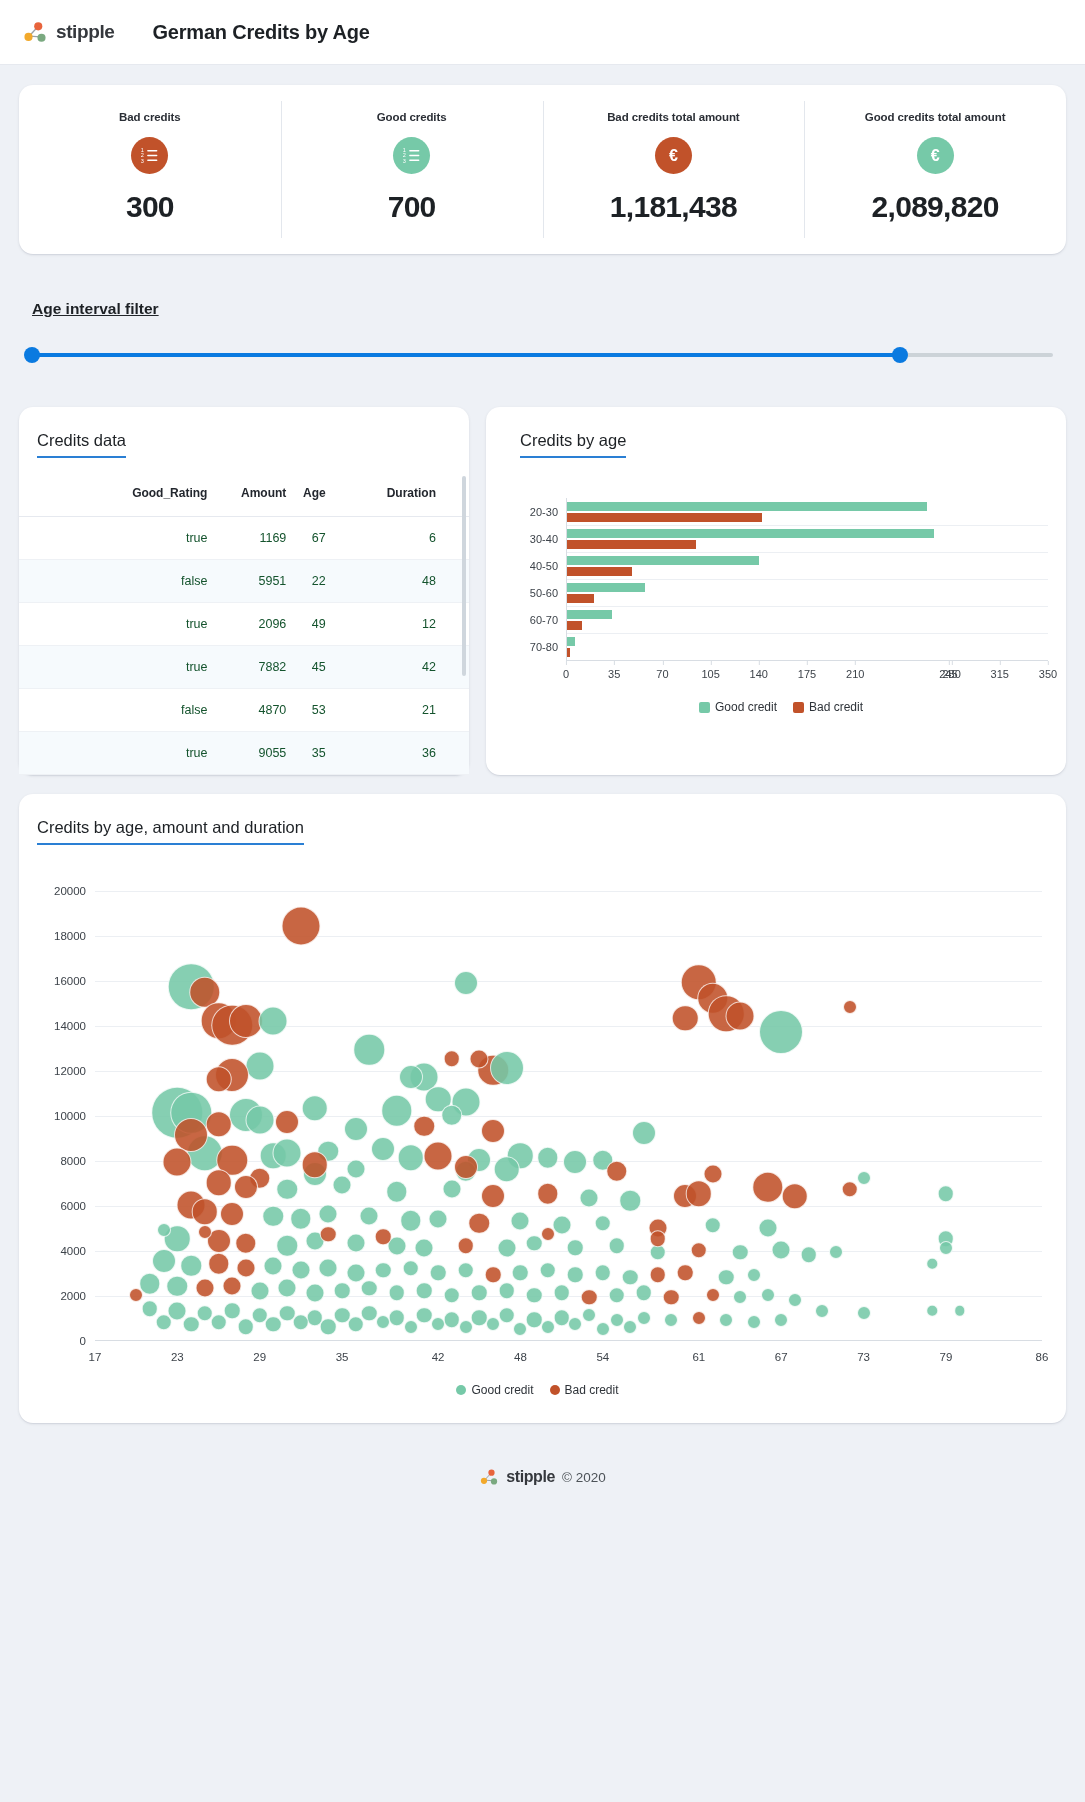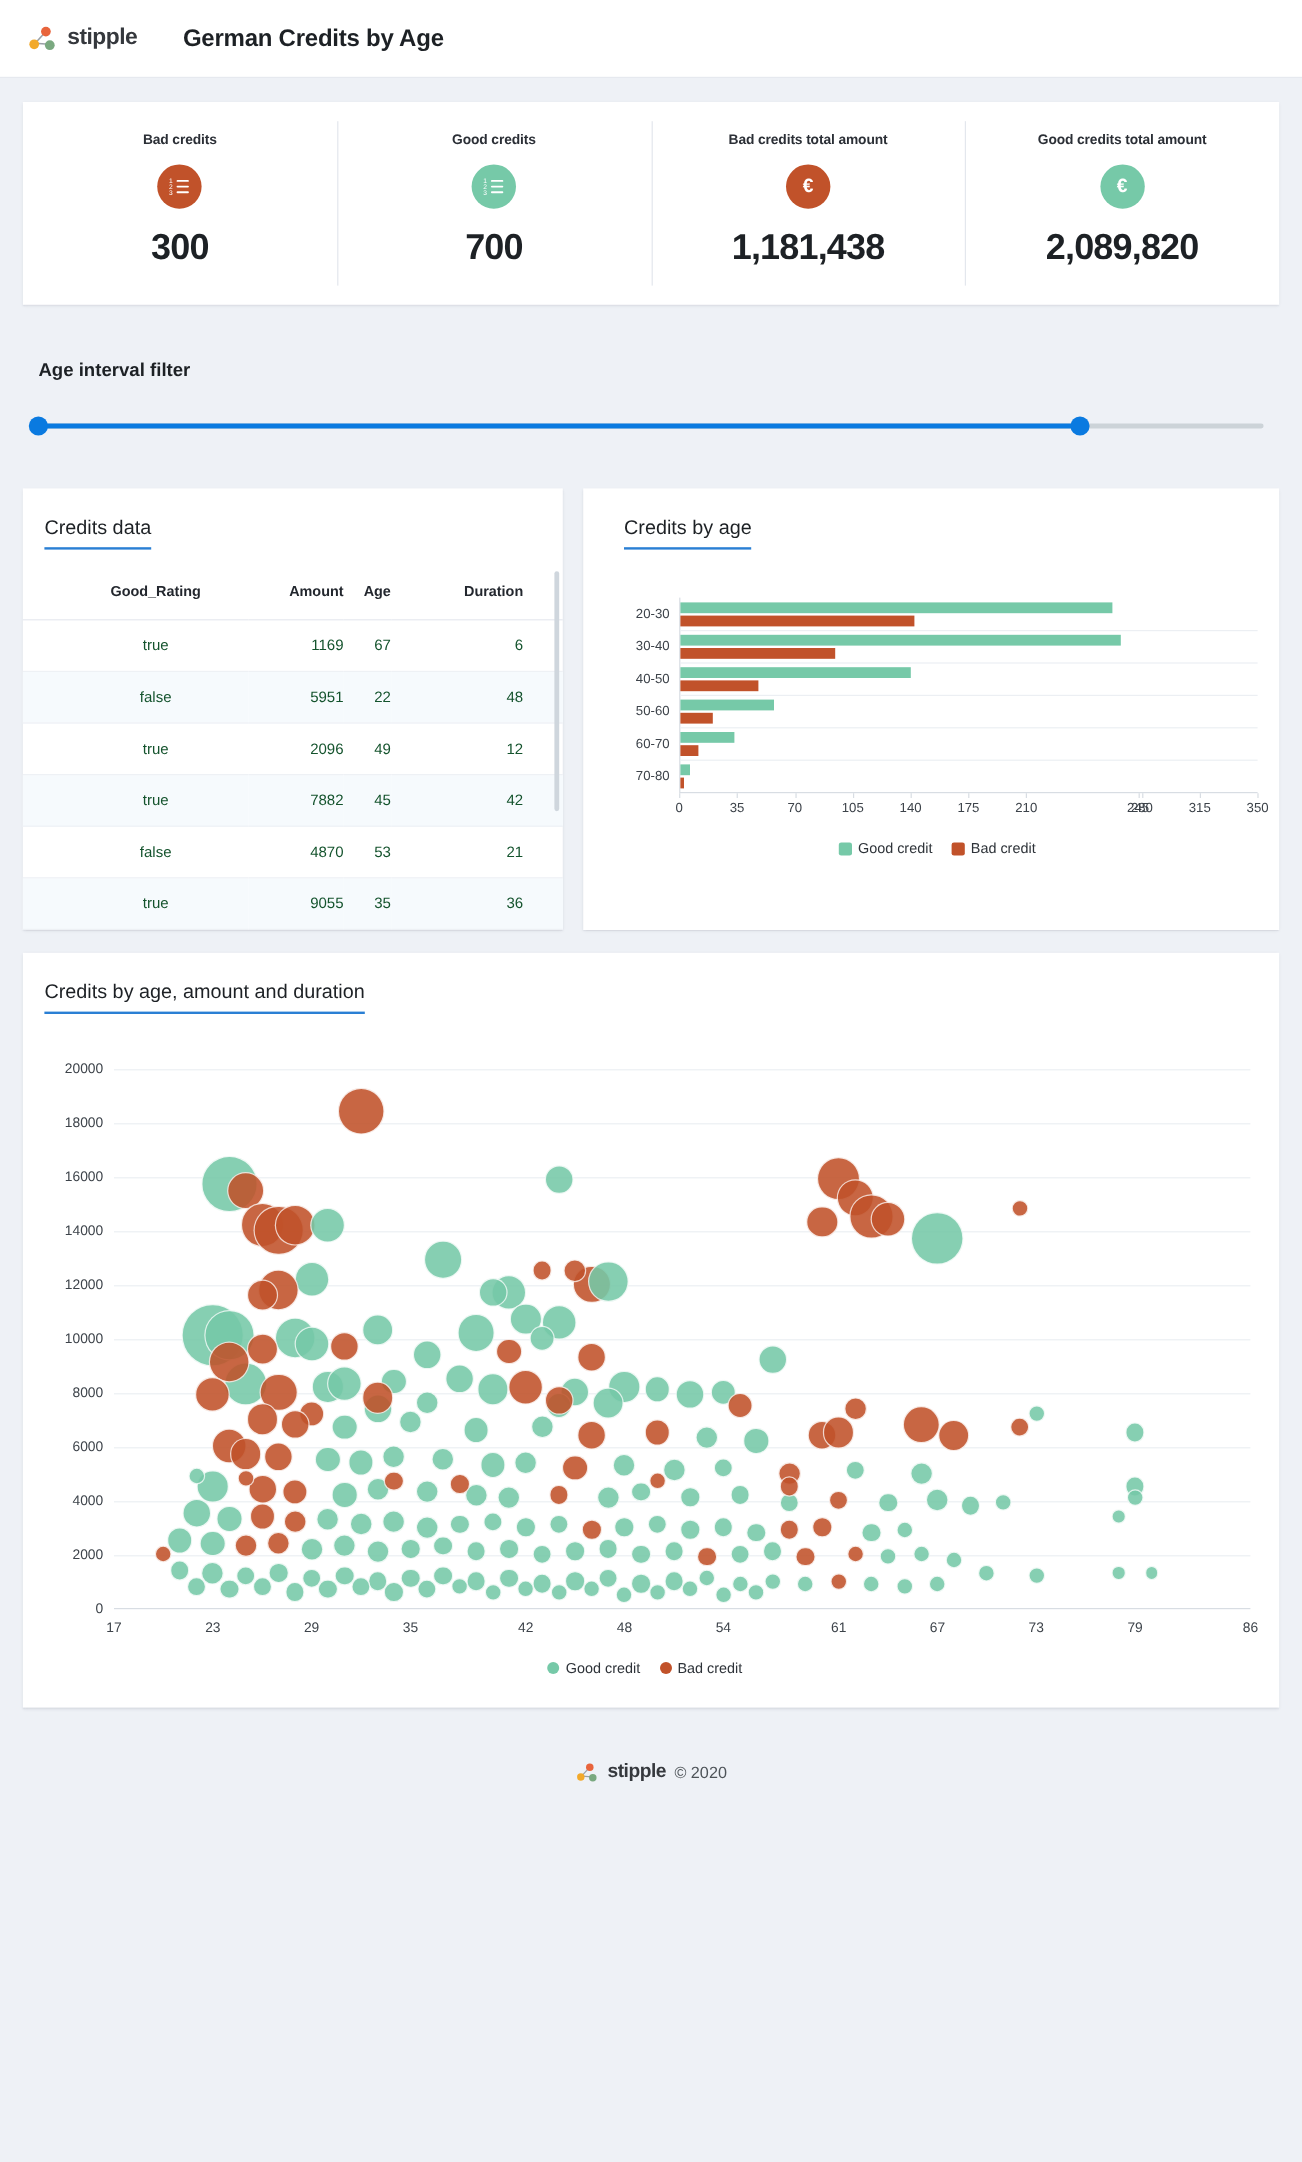--- a/index.html
+++ b/index.html
@@ -38,21 +38,21 @@
     margin-left: 38px;
     font-size: 20px;
     font-weight: bold;
     color: #1d2125;
     letter-spacing: -0.2px;
   }
 
   
   .card {
     background: #ffffff;
-    border-radius: 0;
+    border-radius: 14px;
     box-shadow: 0 1px 3px rgba(30,40,60,0.10), 0 1px 1px rgba(30,40,60,0.06);
   }
   .page { padding: 20px 19px 0 19px; }
 
   
   .kpi-card {
     display: flex;
     align-items: stretch;
     padding: 26px 0 30px 0;
     margin-bottom: 46px;
@@ -97,21 +97,21 @@
     line-height: 1;
   }
   .kpi-value {
     font-size: 30px;
     font-weight: bold;
     color: #1d2125;
     letter-spacing: -0.7px;
   }
 
   
-  .filter-block { margin-bottom: 44px; padding: 0 13px; }
+  .filter-block { margin-bottom: 44px; padding: 0 13px; text-decoration: underline; }
   .filter-title {
     font-size: 15.5px;
     font-weight: bold;
     color: #1d2125;
     margin-bottom: 29px;
   }
   .slider {
     position: relative;
     height: 16px;
   }
@@ -158,21 +158,21 @@
   table.data { width: 100%; border-collapse: collapse; }
   table.data th {
     font-size: 12px;
     font-weight: bold;
     color: #23272e;
     padding: 14px 0 16px 0;
     border-bottom: 1px solid #e6e9ef;
     text-align: right;
   }
   table.data th:first-child,
-  table.data td:first-child { text-align: center; padding-left: 33px; }
+  table.data td:first-child { text-align: right; padding-left: 33px; }
   table.data th:last-child,
   table.data td:last-child  { padding-right: 33px; }
   table.data td {
     font-size: 12.5px;
     color: #14532d;
     padding: 14px 0;
     text-align: right;
     border-bottom: 1px solid #eef1f5;
   }
   table.data tbody tr.alt { background: #f6fafd; }

